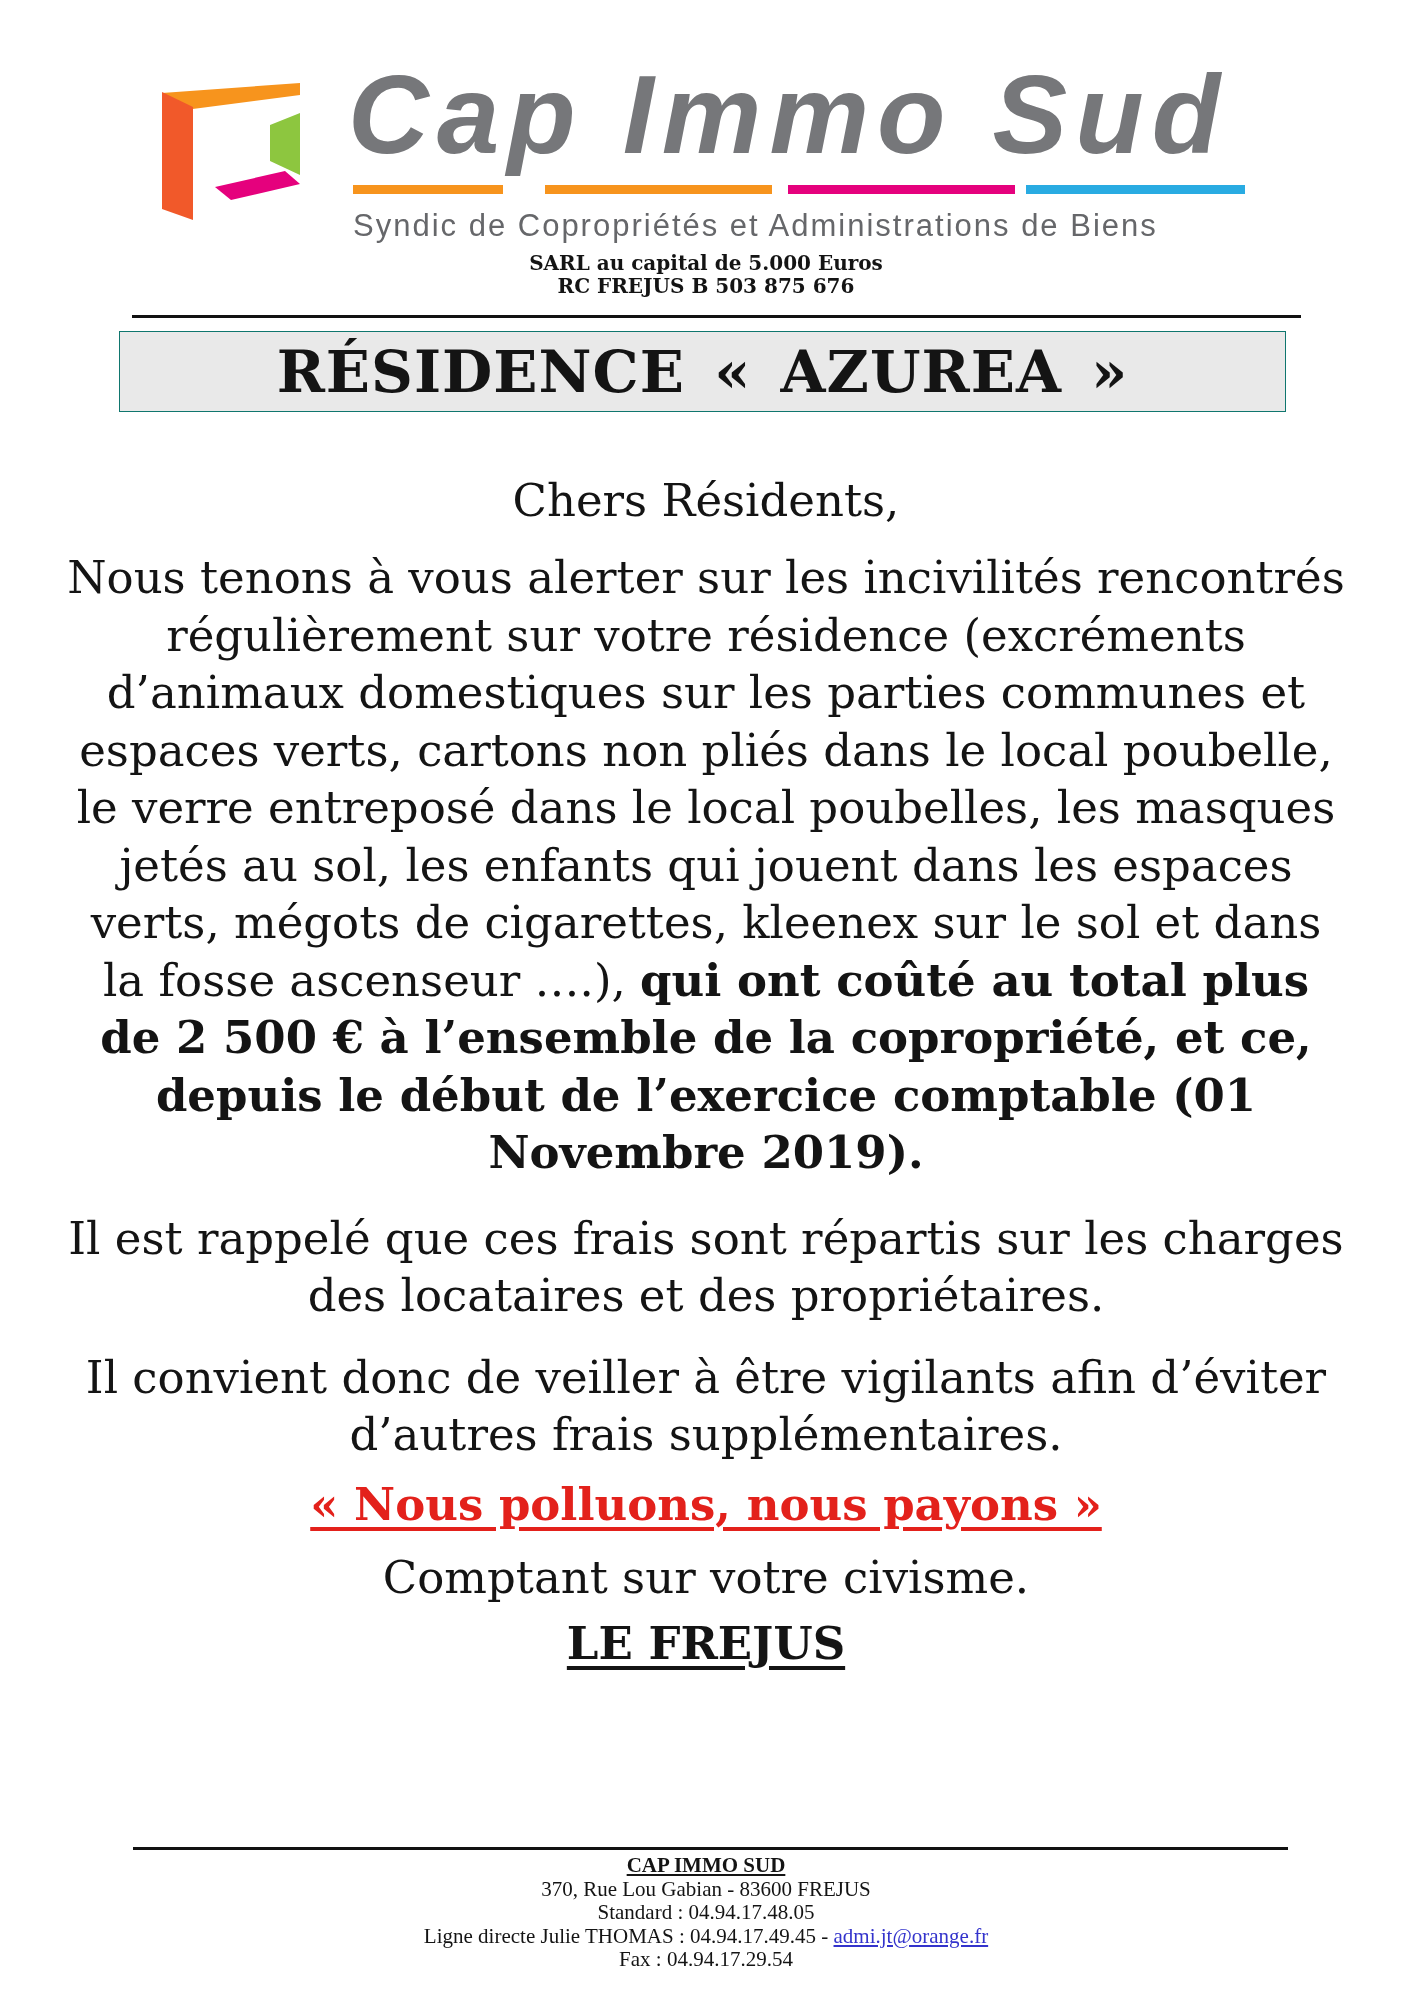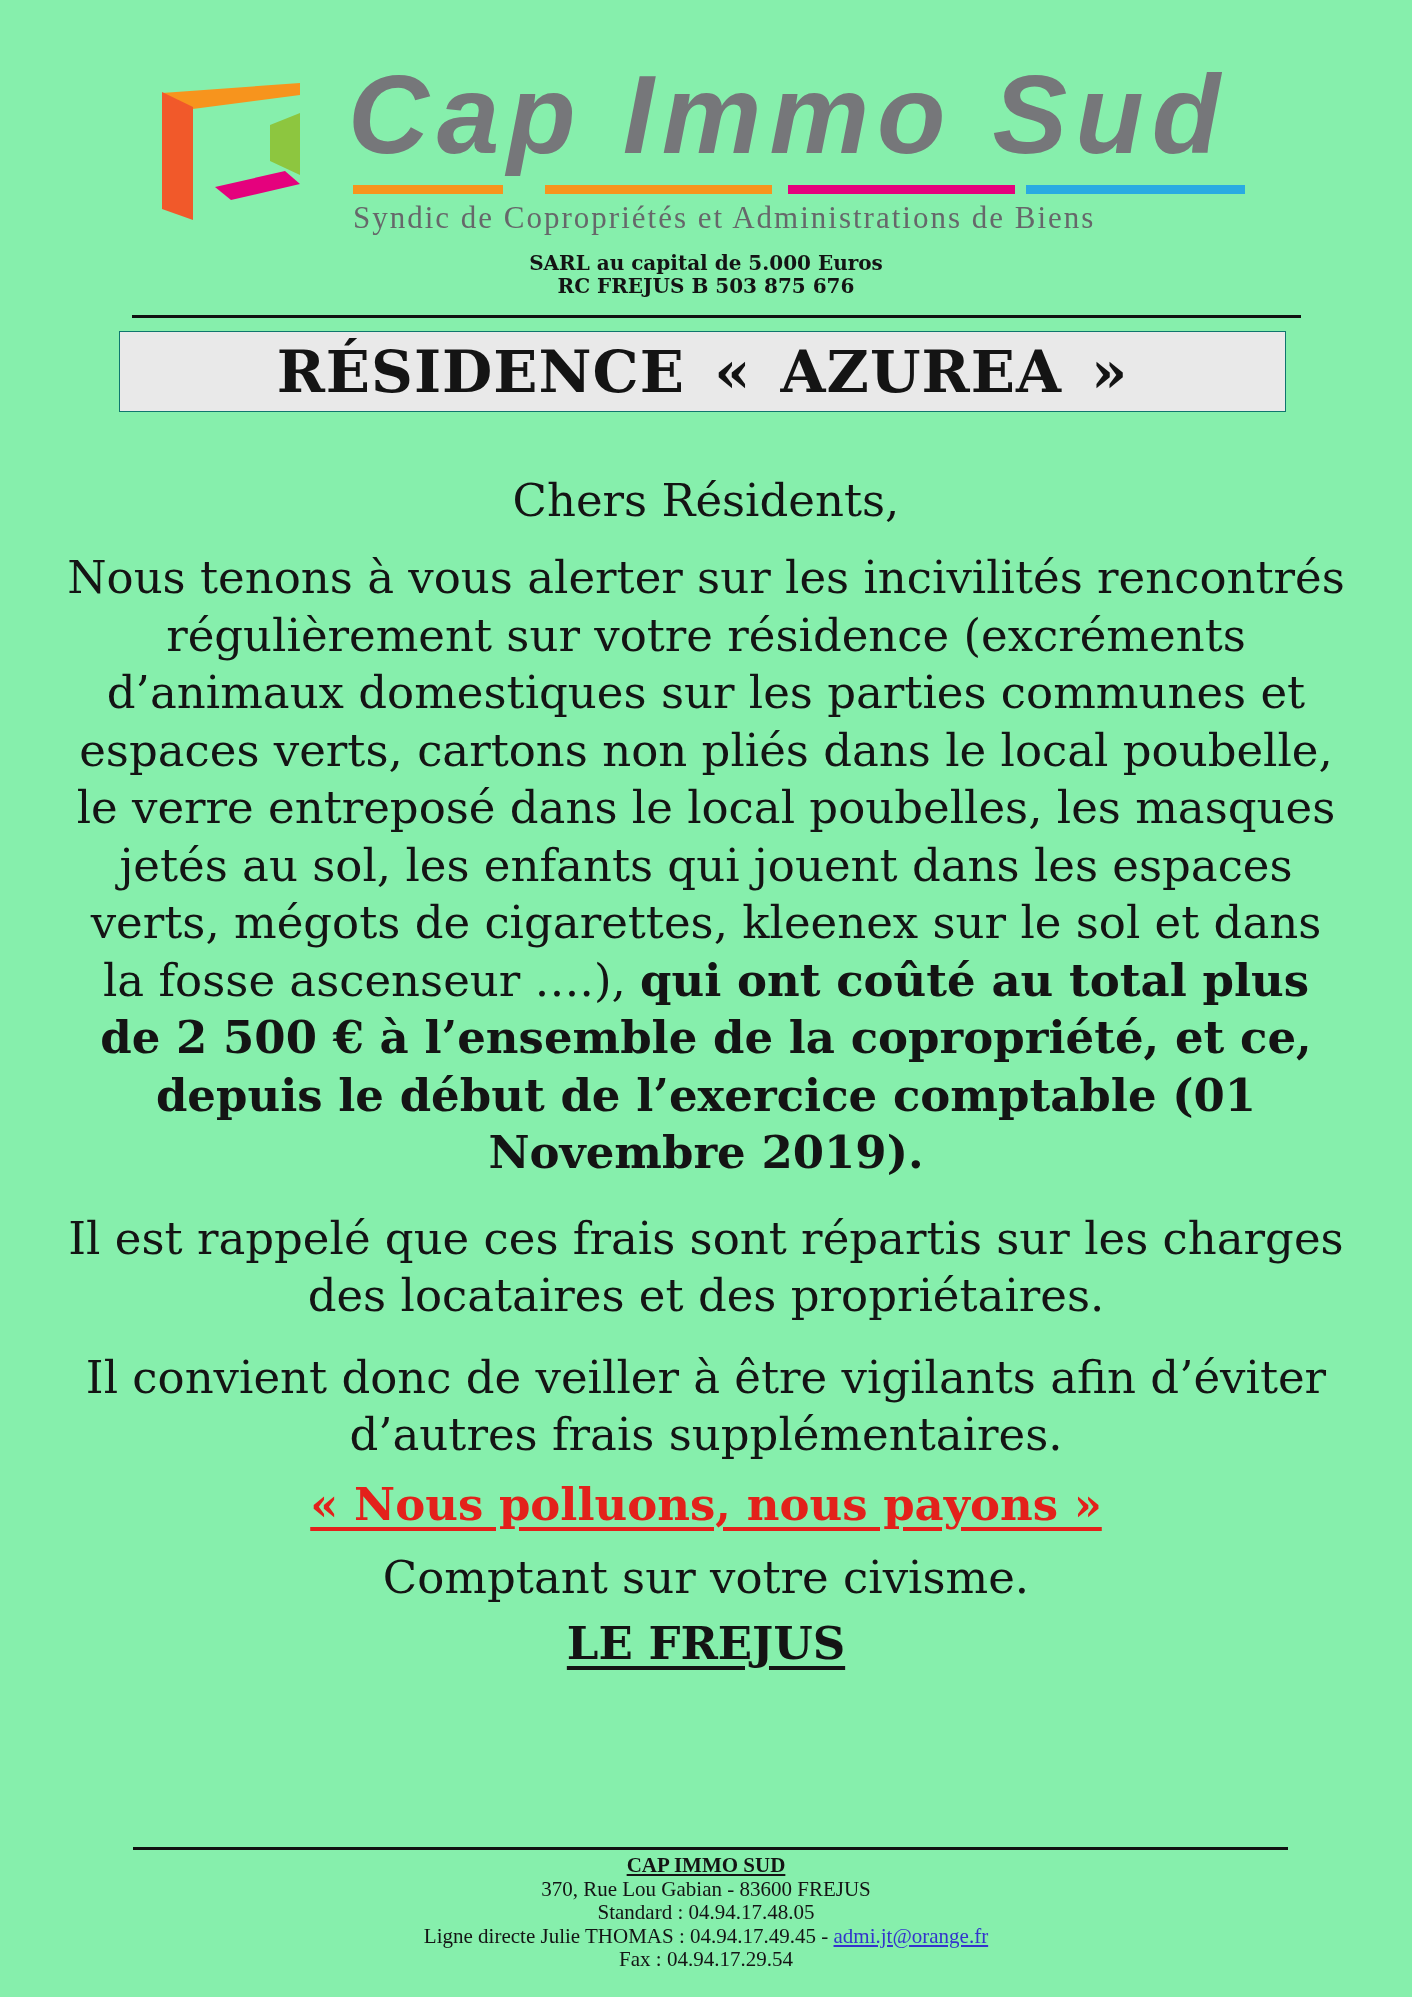--- a/index.html
+++ b/index.html
@@ -1,42 +1,42 @@
 <!DOCTYPE html>
 <html><head>
 <meta charset="utf-8">
 <style>
   html,body{margin:0;padding:0;background:#888;}
   .page{
     position:relative;
     width:1412px;height:1997px;
     margin:0 auto;
-    background:#86efac;
+    background:#ffffff;
     font-family:"DejaVu Serif", serif;
     color:#141414;
     overflow:hidden;
   }
   
   .logo-icon{position:absolute;left:155px;top:83px;width:145px;height:137px;}
   .brand{
     position:absolute;left:348px;top:56px;
     font-family:"Liberation Sans", sans-serif;
     font-style:italic;font-weight:700;
     font-size:112px;line-height:1.05;letter-spacing:8px;
     color:#76777a;white-space:nowrap;
   }
   .bars{position:absolute;left:353px;top:185px;width:892px;height:9px;}
   .bars span{position:absolute;top:0;height:9px;display:block;}
   .bar1{left:0;width:150px;background:#f7941d;}
   .bar2{left:192px;width:227px;background:#f7941d;}
   .bar3{left:435px;width:227px;background:#e5017d;}
   .bar4{left:673px;width:219px;background:#29abe2;}
   .tagline{
-    position:absolute;left:353px;top:200px;
-    font-family:Liberation Serif, serif;
+    position:absolute;left:353px;top:208px;
+    font-family:Liberation Sans, sans-serif;
     font-size:31px;letter-spacing:2px;color:#66676a;white-space:nowrap;
   }
   
   .legal{
     position:absolute;left:0;right:0;top:252px;
     text-align:center;font-weight:bold;font-size:20px;line-height:23px;
   }
   
   .rule-top{position:absolute;left:132px;top:315px;width:1169px;height:3px;background:#111;}
   .title-box{

